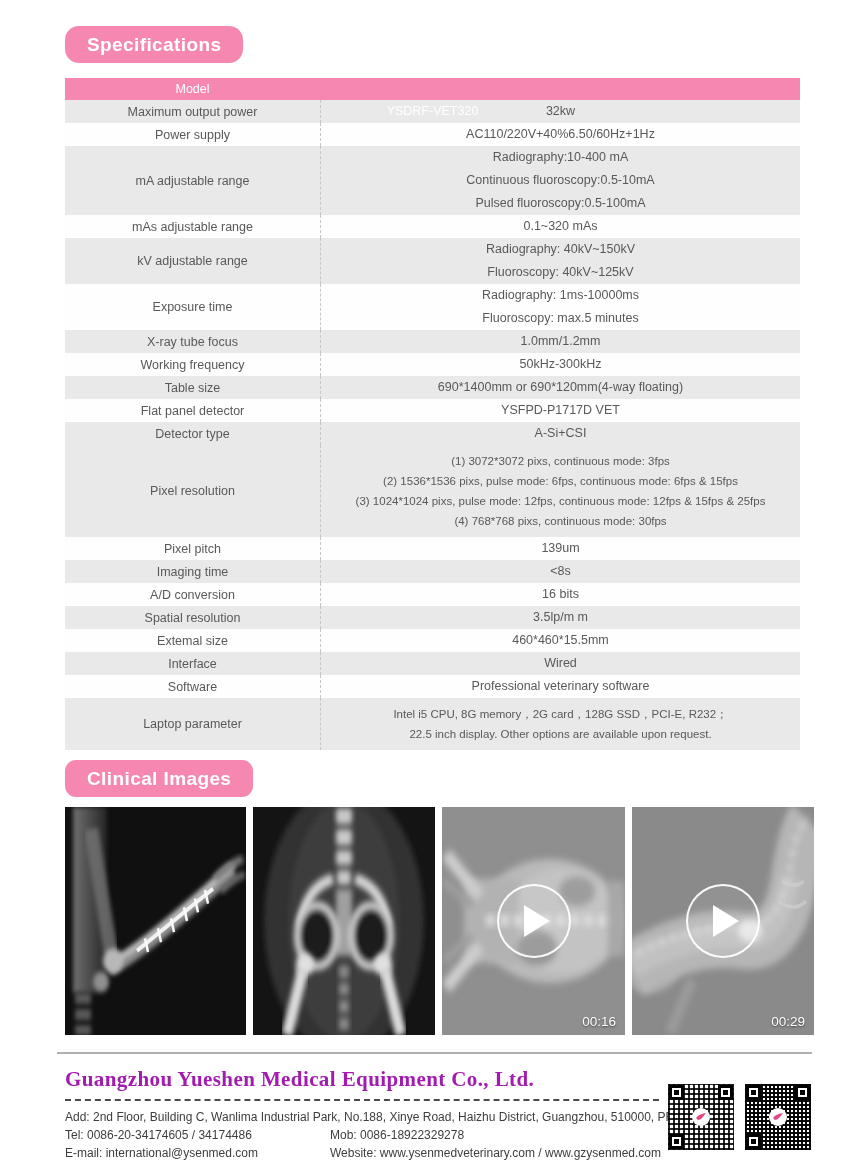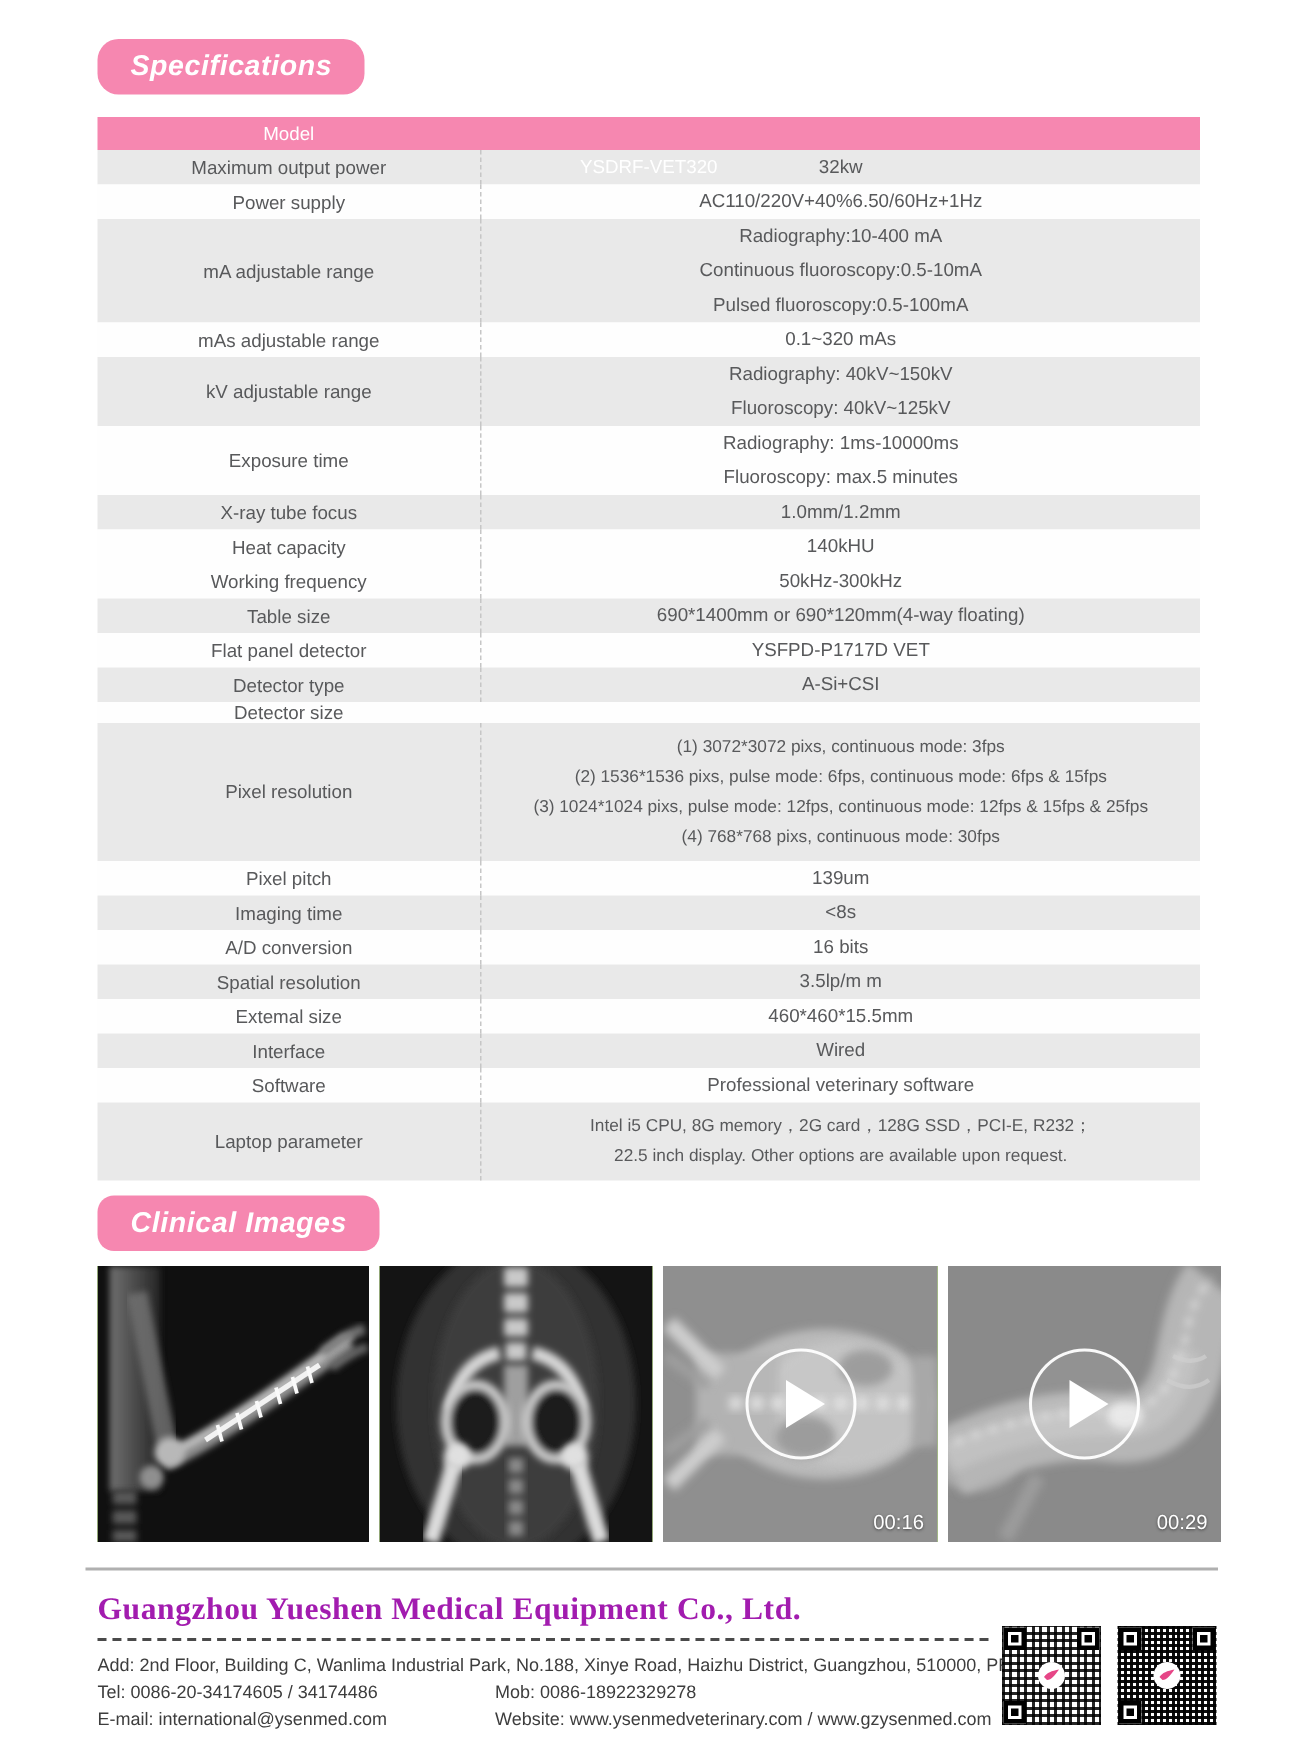--- a/index.html
+++ b/index.html
@@ -3,41 +3,41 @@
 <meta charset="utf-8">
 <style>
   html,body{margin:0;padding:0;}
   body{
     width:860px;height:1168px;background:#ffffff;position:relative;overflow:hidden;
     font-family:"Liberation Sans",sans-serif;
     -webkit-font-smoothing:antialiased;
   }
   .badge{
     display:inline-block;background:var(--pink,#F687B0);color:#fff;font-weight:700;
-    font-size:19px;line-height:37px;padding:0 22px;border-radius:14px;letter-spacing:.4px;font-style:italic;
+    font-size:19px;line-height:37px;padding:0 22px;border-radius:14px;letter-spacing:.4px;
   }
   #spec-badge{margin:26px 0 0 65px;}
   #clinical-badge{margin:10px 0 0 65px;border-radius:11px;}
 
   
   .spec-table{margin:15px 0 0 65px;width:735px;}
   .thead{display:flex;background:var(--pink,#F687B0);color:#fff;font-size:12.5px;height:22px;line-height:22px;text-align:center;flex-direction:column;}
   .thead .hlabel{width:255px;}
   .thead .hvalue{flex:1;}
   .trow{display:flex;background:#fefefe;color:var(--spec-text,#58595B);font-size:12.5px;}
   .trow.shaded{background:var(--row-shaded,#E9E9E9);}
   .tlabel{width:255px;display:flex;align-items:center;justify-content:center;text-align:right;}
   .tvalue{flex:1;display:flex;flex-direction:column;justify-content:center;border-left:1px dashed #c6c6c6;text-align:center;}
   .vline{height:23px;line-height:23px;white-space:nowrap;}
   .trow.small .vline{height:20px;line-height:20px;font-size:11.5px;}
   .trow.small .tvalue{padding:6px 0;}
 
   
   .clinical-row{display:flex;gap:7px;margin:10px 0 0 65px;}
-  .tile{position:relative;height:184px;overflow:hidden;background:#4d7c0f;}
+  .tile{position:relative;height:228px;overflow:hidden;background:#ec4899;}
   .tile svg{display:block;width:100%;height:100%;}
   .t1{width:181px;} .t2{width:182px;} .t3{width:183px;} .t4{width:182px;}
   .play{
     position:absolute;left:50%;top:50%;width:74px;height:74px;margin:-37px 0 0 -37px;
     border:2px solid rgba(255,255,255,.95);border-radius:50%;box-sizing:border-box;
     background:rgba(255,255,255,.07);cursor:pointer;
   }
   .play::after{
     content:"";position:absolute;left:25px;top:19px;
     border-style:solid;border-width:16px 0 16px 26px;
@@ -128,26 +128,20 @@
           <div class="vline">Fluoroscopy: max.5 minutes</div>
         </div>
       </div>
       <div class="trow shaded">
         <div class="tlabel">X-ray tube focus</div>
         <div class="tvalue">
           <div class="vline">1.0mm/1.2mm</div>
         </div>
       </div>
       <div class="trow">
-        <div class="tlabel">Heat capacity</div>
-        <div class="tvalue">
-          <div class="vline">140kHU</div>
-        </div>
-      </div>
-      <div class="trow">
         <div class="tlabel">Working frequency</div>
         <div class="tvalue">
           <div class="vline">50kHz-300kHz</div>
         </div>
       </div>
       <div class="trow shaded">
         <div class="tlabel">Table size</div>
         <div class="tvalue">
           <div class="vline">690*1400mm or 690*120mm(4-way floating)</div>
         </div>
@@ -158,21 +152,20 @@
           <div class="vline">YSFPD-P1717D VET</div>
         </div>
       </div>
       <div class="trow shaded">
         <div class="tlabel">Detector type</div>
         <div class="tvalue">
           <div class="vline">A-Si+CSI</div>
         </div>
       </div>
       <div class="trow">
-        <div class="tlabel">Detector size</div>
       </div>
       <div class="trow shaded small">
         <div class="tlabel">Pixel resolution</div>
         <div class="tvalue">
           <div class="vline">(1) 3072*3072 pixs, continuous mode: 3fps</div>
           <div class="vline">(2) 1536*1536 pixs, pulse mode: 6fps, continuous mode: 6fps &amp; 15fps</div>
           <div class="vline">(3) 1024*1024 pixs, pulse mode: 12fps, continuous mode: 12fps &amp; 15fps &amp; 25fps</div>
           <div class="vline">(4) 768*768 pixs, continuous mode: 30fps</div>
         </div>
       </div>

